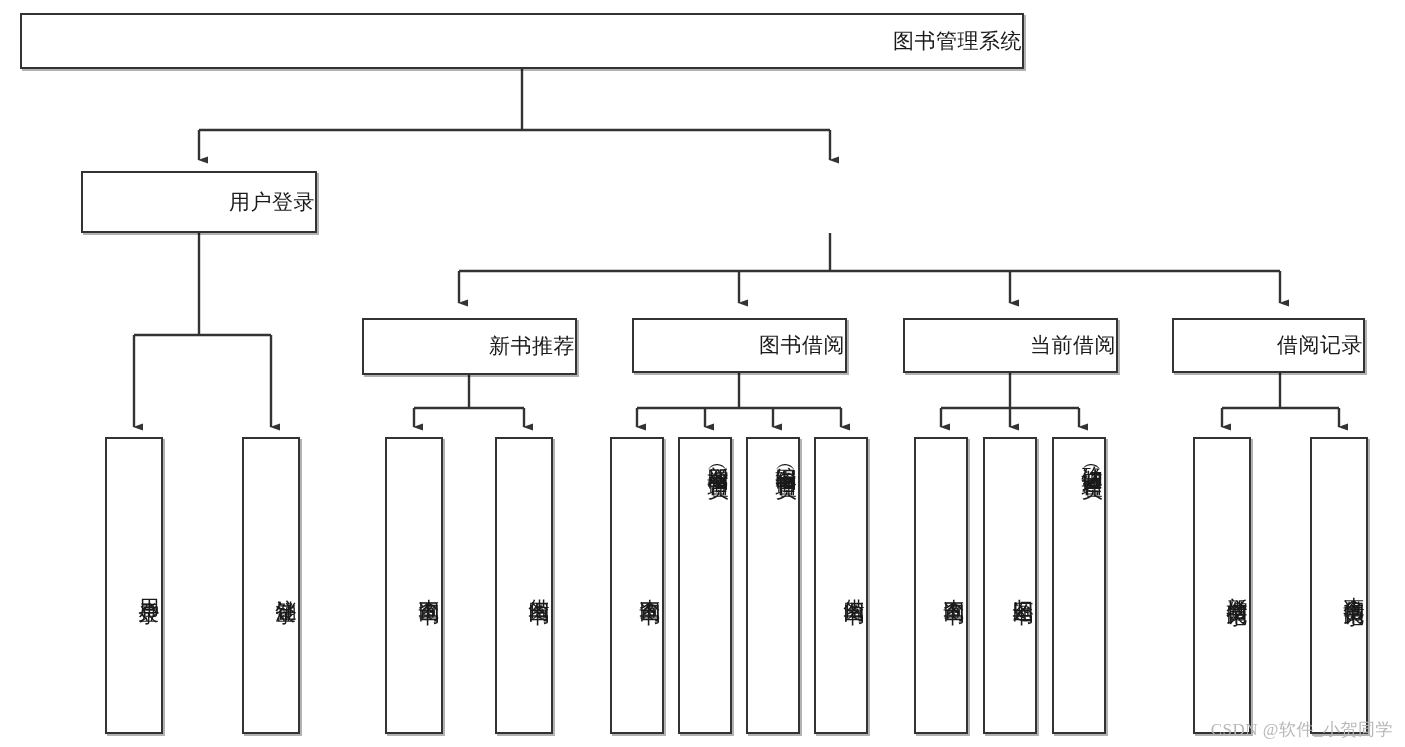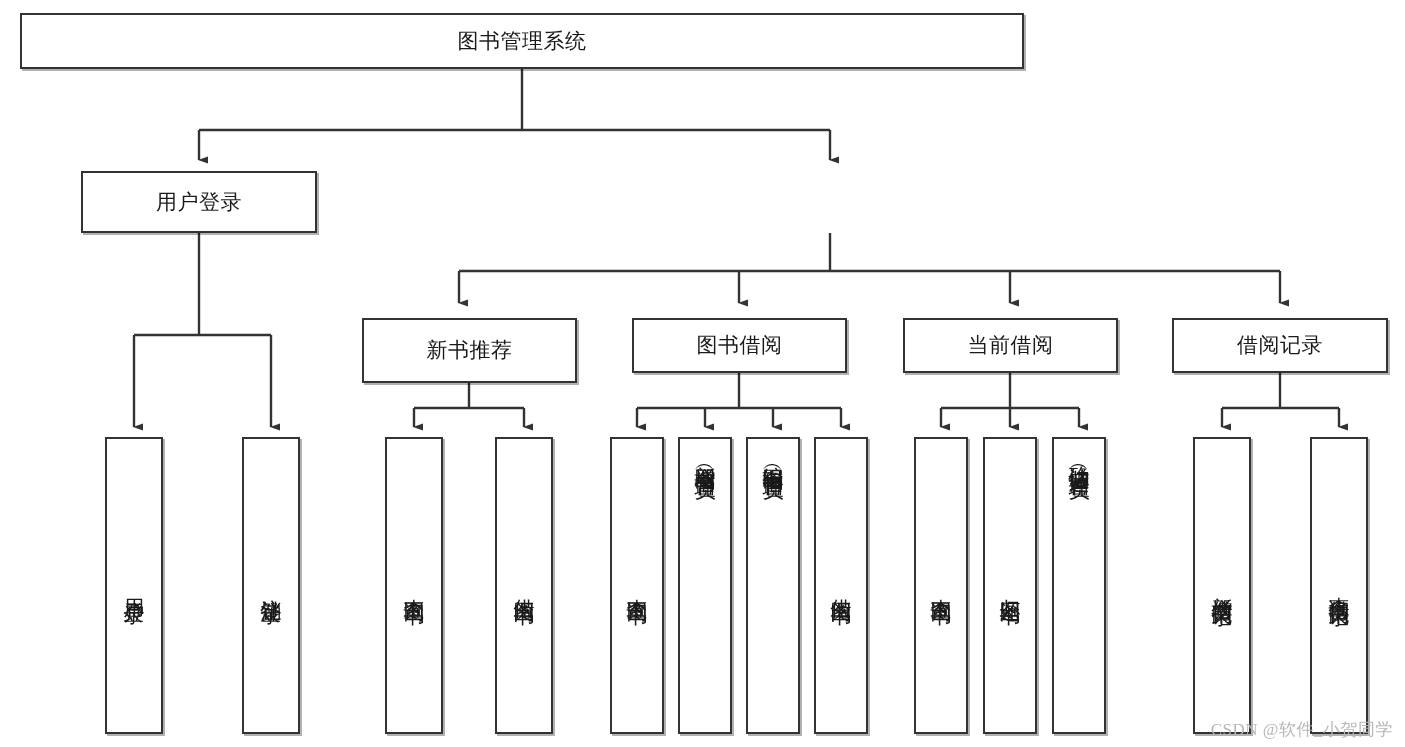--- a/index.html
+++ b/index.html
@@ -21,21 +21,21 @@
     width: 1405px;
     height: 747px;
   }
   .node {
     position: absolute;
     box-sizing: border-box;
     background: #ffffff;
     border: 2px solid #333333;
     display: flex;
     align-items: center;
-    justify-content: center;
+    justify-content: flex-end;
     color: #1a1a1a;
   }
   .node.shadowed {
     box-shadow: 2px 2px 0 rgba(0,0,0,0.30);
   }
   .node-label {
     font-size: 21px;
     line-height: 1.15;
     letter-spacing: 0.5px;
     white-space: nowrap;
@@ -136,33 +136,33 @@
 
   <div class="node shadowed" style="left:20px; top:13px; width:1004px; height:56px;">
     <span class="node-label">图书管理系统</span>
   </div>
 
   <div class="node shadowed" style="left:81px; top:171px; width:236px; height:62px;">
     <span class="node-label">用户登录</span>
   </div>
 
 
-  <div class="node shadowed" style="left:362px; top:318px; width:215px; height:65px;">
+  <div class="node shadowed" style="left:362px; top:318px; width:215px; height:57px;">
     <span class="node-label">新书推荐</span>
   </div>
 
   <div class="node shadowed" style="left:632px; top:318px; width:215px; height:55px;">
     <span class="node-label">图书借阅</span>
   </div>
 
   <div class="node shadowed" style="left:903px; top:318px; width:215px; height:55px;">
     <span class="node-label">当前借阅</span>
   </div>
 
-  <div class="node shadowed" style="left:1172px; top:318px; width:216px; height:55px;">
+  <div class="node shadowed" style="left:1172px; top:318px; width:193px; height:55px;">
     <span class="node-label">借阅记录</span>
   </div>
 
   <div class="node vertical center-v shadowed" style="left:105px; top:437px; width:58px; height:297px;">
     <span class="node-label">用户登录</span>
   </div>
 
   <div class="node vertical center-v shadowed" style="left:242px; top:437px; width:58px; height:297px;">
     <span class="node-label">注销登录</span>
   </div>

